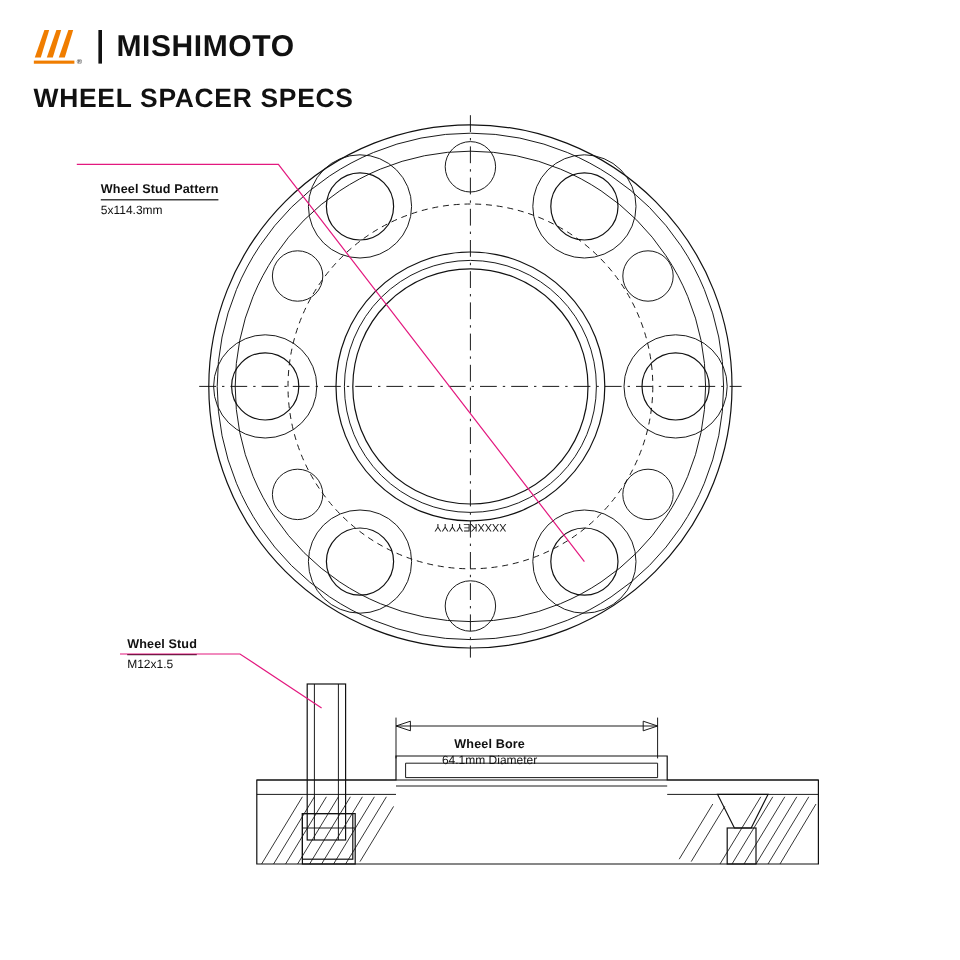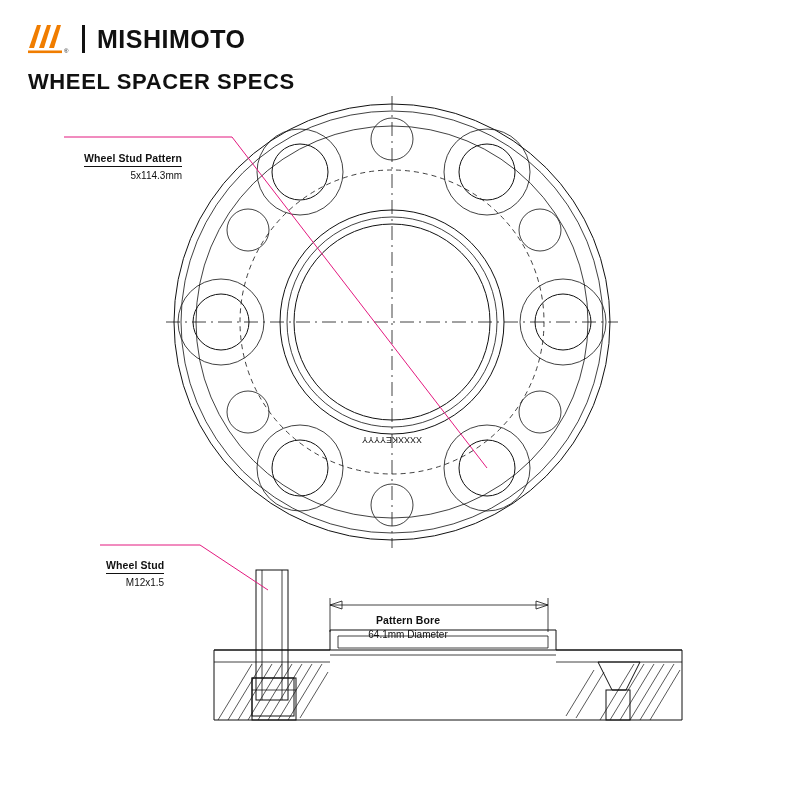--- a/index.html
+++ b/index.html
@@ -28,26 +28,26 @@
   }
 
   
   .callout{position:absolute;}
   .callout .c-title{
     font-size:10.5px;font-weight:bold;color:#111;letter-spacing:0.1px;
     white-space:nowrap;
     margin-top:26px;
   }
   .callout .c-val{
-    font-size:10px;color:#111;white-space:nowrap;margin-top:3px;text-align:right;
+    font-size:10px;color:#111;white-space:nowrap;margin-top:3px;
   }
   .c-underline{border-bottom:1px solid #111;padding-bottom:2px;display:inline-block;}
 
   #callout-stud-pattern{left:84px;top:126px;}
-  #callout-wheel-stud{left:106px;top:533px;}
+  #callout-wheel-stud{left:106px;top:505px;}
   #callout-center-bore{left:408px;top:588px;transform:translateX(-50%);text-align:center;}
   #callout-center-bore .c-title{text-align:center;}
   #callout-center-bore .c-val{text-align:center;}
 
   svg{position:absolute;left:0;top:0;}
   .ln{fill:none;stroke:#111;stroke-width:1;}
   .ln-thin{fill:none;stroke:#111;stroke-width:0.8;}
   .ln-center{fill:none;stroke:#111;stroke-width:0.8;stroke-dasharray:14 5 2 5;}
   .ln-dash{fill:none;stroke:#111;stroke-width:0.8;stroke-dasharray:5 4;}
   .ln-pink{fill:none;stroke:#e3197f;stroke-width:1;}
@@ -82,21 +82,21 @@
     <div class="c-title c-underline">Wheel Stud Pattern</div>
     <div class="c-val">5x114.3mm</div>
   </div>
 
   <div class="callout" id="callout-wheel-stud">
     <div class="c-title c-underline">Wheel Stud</div>
     <div class="c-val">M12x1.5</div>
   </div>
 
   <div class="callout" id="callout-center-bore">
-    <div class="c-title">Pattern Bore</div>
+    <div class="c-title">Wheel Bore</div>
     <div class="c-val">64.1mm Diameter</div>
   </div>
 
   <svg width="800" height="800" viewBox="0 0 800 800">
 
     <g>
 
       <circle class="ln" cx="392" cy="322" r="218"></circle>
       <circle class="ln-thin" cx="392" cy="322" r="211"></circle>
       <circle class="ln-thin" cx="392" cy="322" r="196"></circle>

